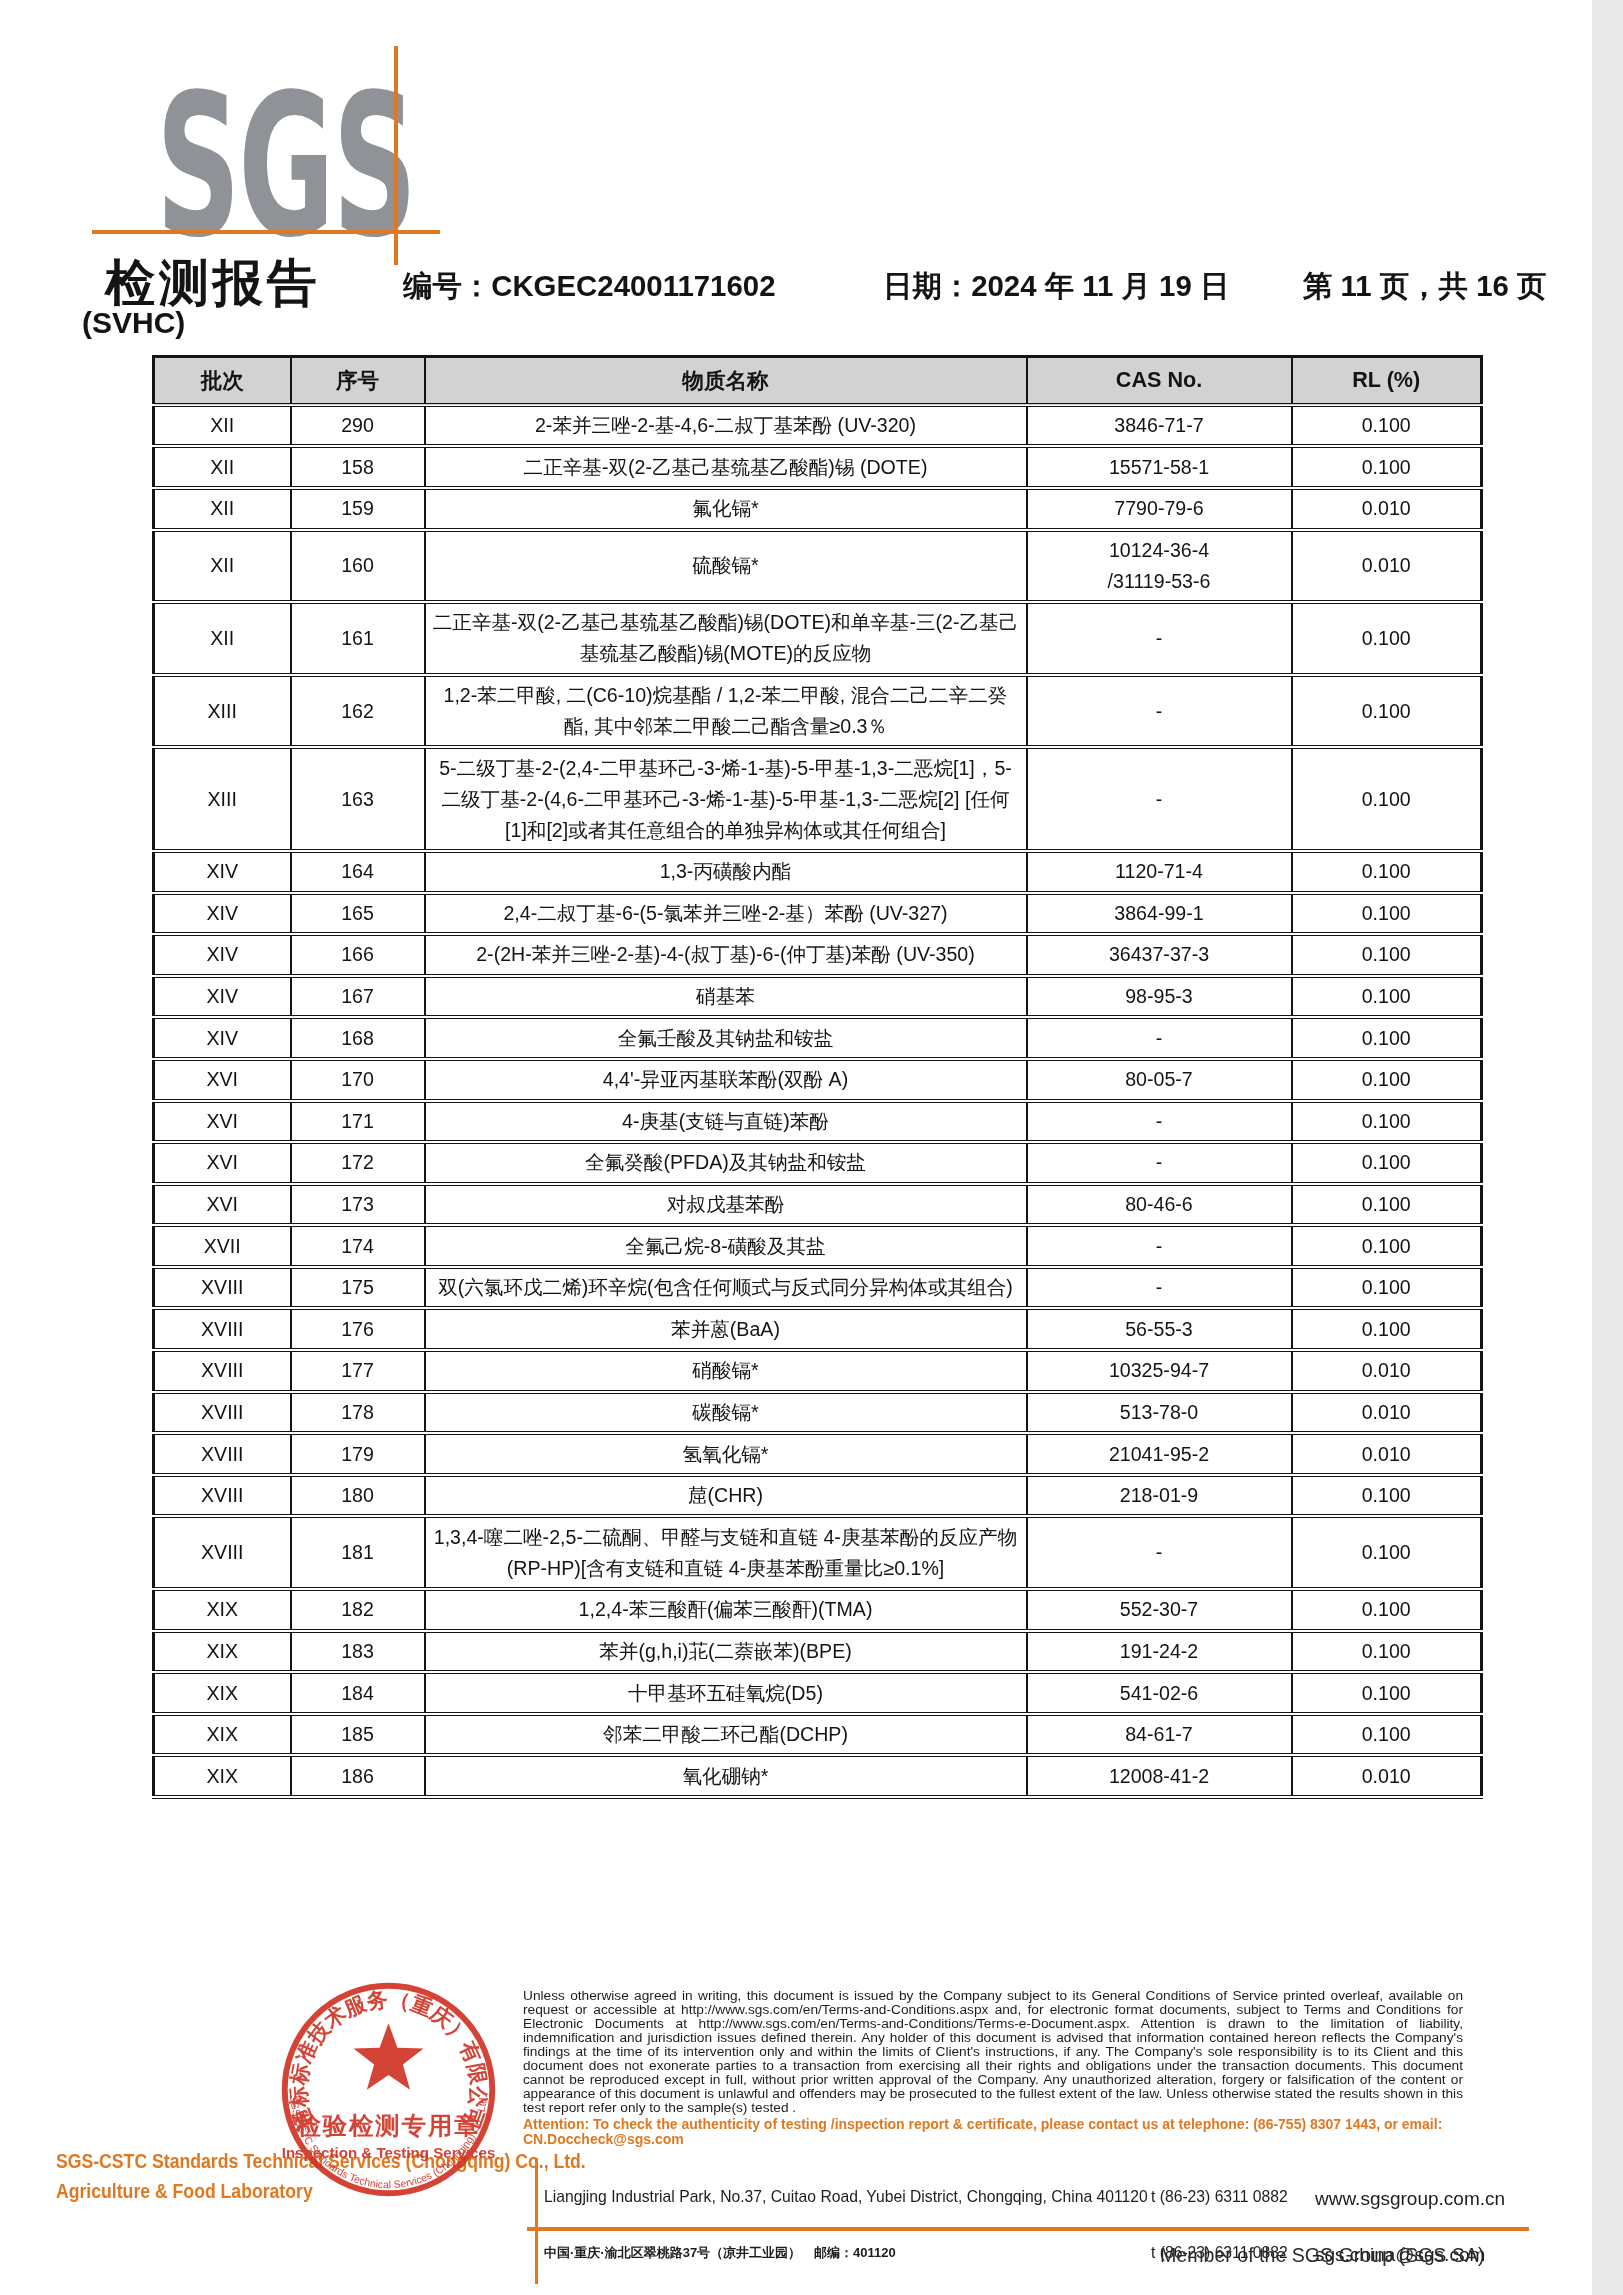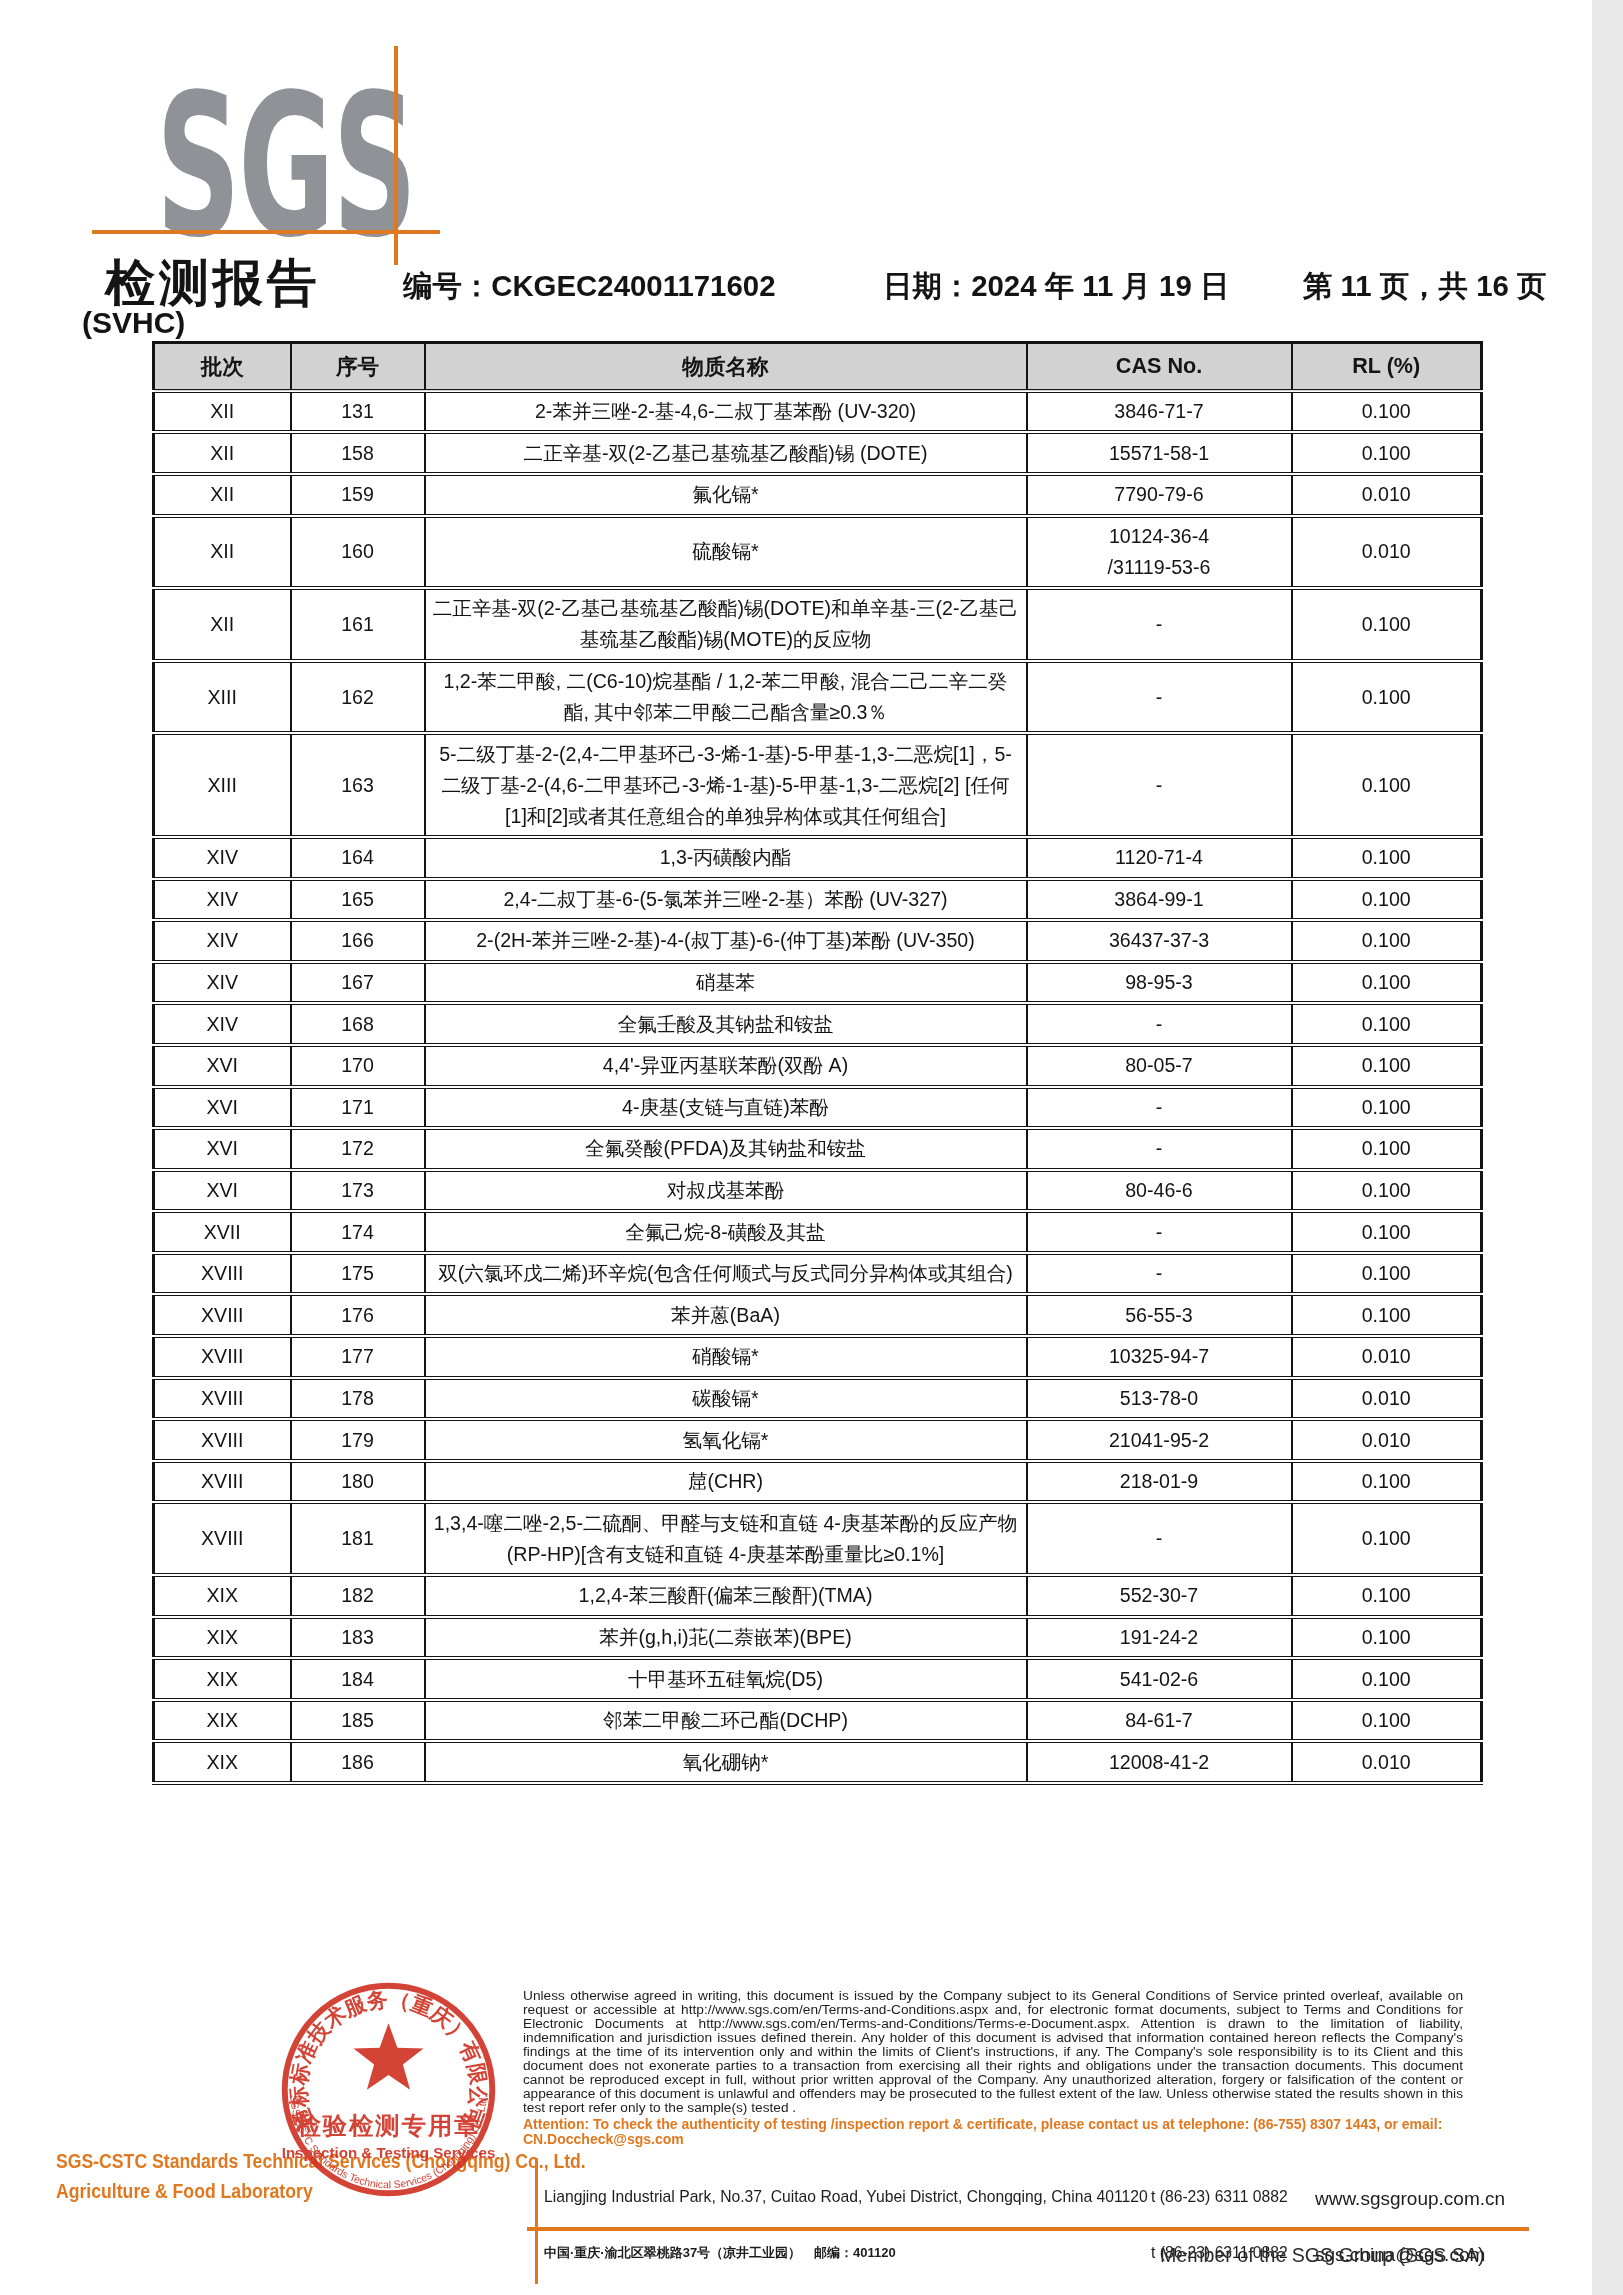--- a/index.html
+++ b/index.html
@@ -17,21 +17,21 @@
   .logo-vline{position:absolute; left:394px; top:46px; width:3.9px; height:219px; background:#e07820;}
   .report-title{position:absolute; left:105px; top:250px; font-size:50px; font-weight:bold; letter-spacing:3.9px;}
   .report-subtitle{position:absolute; left:82px; top:306px; font-size:30px; font-weight:bold;}
   .hmeta{position:absolute; top:267px; font-size:29.4px; font-weight:bold; white-space:nowrap;}
   .report-no{left:403px;}
   .report-date{left:883px;}
   .page-indicator{left:1303px;}
 
   
   table.svhc{
-    position:absolute; left:152px; top:341px; width:1328px;
+    position:absolute; left:152px; top:355px; width:1328px;
     border-collapse:collapse; table-layout:fixed; border:3.3px solid #141414;
   }
   table.svhc th{
     background:#d2d2d2; font-size:21.6px; font-weight:bold; padding:7.9px 2.6px;
     border:2px solid #141414; text-align:center;
   }
   table.svhc td{
     font-size:19.6px; line-height:31px; padding:3.3px 6.5px; text-align:center;
     vertical-align:middle; border-left:2px solid #141414; border-right:2px solid #141414;
     word-break:break-word;
@@ -88,21 +88,21 @@
         <th>批次</th>
         <th>序号</th>
         <th>物质名称</th>
         <th>CAS No.</th>
         <th>RL (%)</th>
       </tr>
     </thead>
     <tbody>
         <tr>
           <td class="batch-cell">XII</td>
-          <td class="serial-cell">131</td>
+          <td class="serial-cell">290</td>
           <td class="name-cell">2-苯并三唑-2-基-4,6-二叔丁基苯酚 (UV-320)</td>
           <td class="cas-cell">3846-71-7</td>
           <td class="rl-cell">0.100</td>
         </tr>
         <tr>
           <td class="batch-cell">XII</td>
           <td class="serial-cell">158</td>
           <td class="name-cell">二正辛基-双(2-乙基己基巯基乙酸酯)锡 (DOTE)</td>
           <td class="cas-cell">15571-58-1</td>
           <td class="rl-cell">0.100</td>

